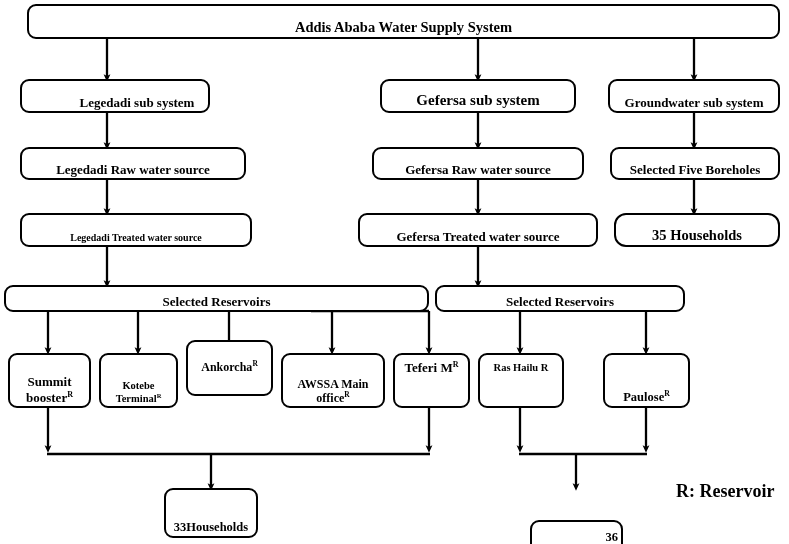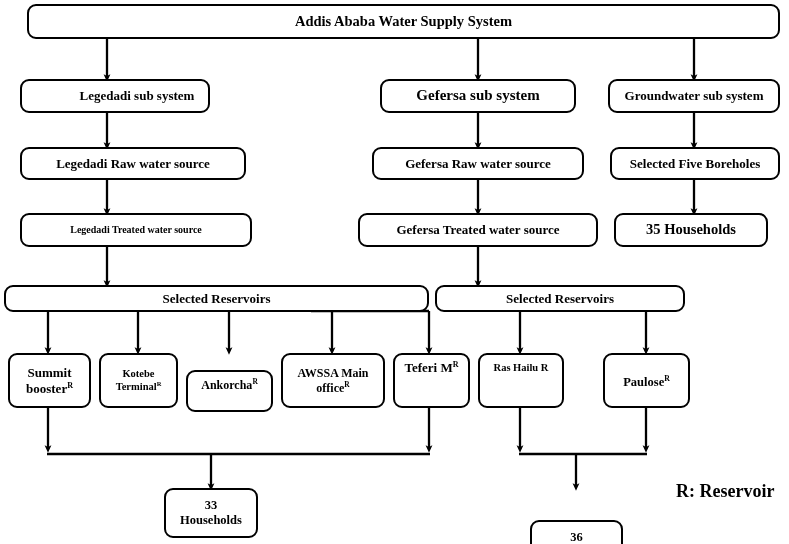--- a/index.html
+++ b/index.html
@@ -24,21 +24,21 @@
     height: 544px;
     pointer-events: none;
   }
   .node {
     position: absolute;
     box-sizing: border-box;
     border: 2.2px solid #000000;
     border-radius: 9px;
     background: #ffffff;
     display: flex;
-    align-items: center;
+    align-items: flex-end;
     justify-content: center;
     text-align: center;
     line-height: 1.18;
     font-weight: bold;
     padding: 1px 3px;
     z-index: 2;
   }
   .node span.lbl { display: block; }
   .sup {
     font-size: 0.62em;
@@ -131,61 +131,61 @@
   </div>
 
   <div class="node" style="left:20px; top:213px; width:232px; height:34px; font-size:10px;">
     <span class="lbl">Legedadi Treated water source</span>
   </div>
 
   <div class="node" style="left:358px; top:213px; width:240px; height:34px; font-size:13px;">
     <span class="lbl">Gefersa Treated water source</span>
   </div>
 
-  <div class="node" style="left:614px; top:213px; width:154px; height:34px; font-size:14.5px;">
+  <div class="node" style="left:614px; top:213px; width:166px; height:34px; font-size:14.5px;border-radius:12px;">
     <span class="lbl">35 Households</span>
   </div>
 
   <div class="node" style="left:4px; top:285px; width:425px; height:27px; font-size:13px;">
     <span class="lbl">Selected Reservoirs</span>
   </div>
 
   <div class="node" style="left:435px; top:285px; width:250px; height:27px; font-size:13px;">
     <span class="lbl">Selected Reservoirs</span>
   </div>
 
   <div class="node" style="left:8px; top:353px; width:83px; height:55px; font-size:13px;">
     <span class="lbl"><span>Summit booster</span><span class="sup">R</span></span>
   </div>
 
   <div class="node" style="left:99px; top:353px; width:79px; height:55px; font-size:10.5px;">
     <span class="lbl"><span>Kotebe Terminal</span><span class="sup">R</span></span>
   </div>
 
-  <div class="node" style="left:186px; top:370px; width:87px; height:42px; font-size:12px; align-items:flex-start; padding-top:6px;">
+  <div class="node" style="left:186px; top:340px; width:87px; height:56px; font-size:12px; align-items:flex-start; padding-top:18px;">
     <span class="lbl"><span>Ankorcha</span><span class="sup">R</span></span>
   </div>
 
   <div class="node" style="left:281px; top:353px; width:104px; height:55px; font-size:12px;">
     <span class="lbl"><span>AWSSA Main office</span><span class="sup">R</span></span>
   </div>
 
   <div class="node" style="left:393px; top:353px; width:77px; height:55px; font-size:13px; align-items:flex-start; padding-top:5px;">
     <span class="lbl"><span>Teferi M</span><span class="sup">R</span></span>
   </div>
 
   <div class="node" style="left:478px; top:353px; width:86px; height:55px; font-size:10.5px; align-items:flex-start; padding-top:7px;">
     <span class="lbl">Ras Hailu R</span>
   </div>
 
-  <div class="node" style="left:603px; top:353px; width:87px; height:55px; font-size:12.5px; align-items:center; padding-top:5px;">
+  <div class="node" style="left:603px; top:353px; width:87px; height:55px; font-size:12.5px; align-items:flex-end; padding-top:5px;">
     <span class="lbl"><span>Paulose</span><span class="sup">R</span></span>
   </div>
 
-  <div class="node" style="left:164px; top:488px; width:94px; height:50px; font-size:12.5px; flex-direction:column;">
+  <div class="node" style="left:164px; top:488px; width:94px; height:50px; font-size:12.5px; flex-direction:row;">
     <span class="lbl">33</span>
     <span class="lbl">Households</span>
   </div>
 
   <div class="node" style="left:530px; top:488px; width:93px; height:50px; font-size:12.5px; flex-direction:column;margin-top:32px;">
     <span class="lbl">36</span>
     <span class="lbl">Households</span>
   </div>
 
   <div class="legend" style="left:676px; top:481px; font-size:18px;">

